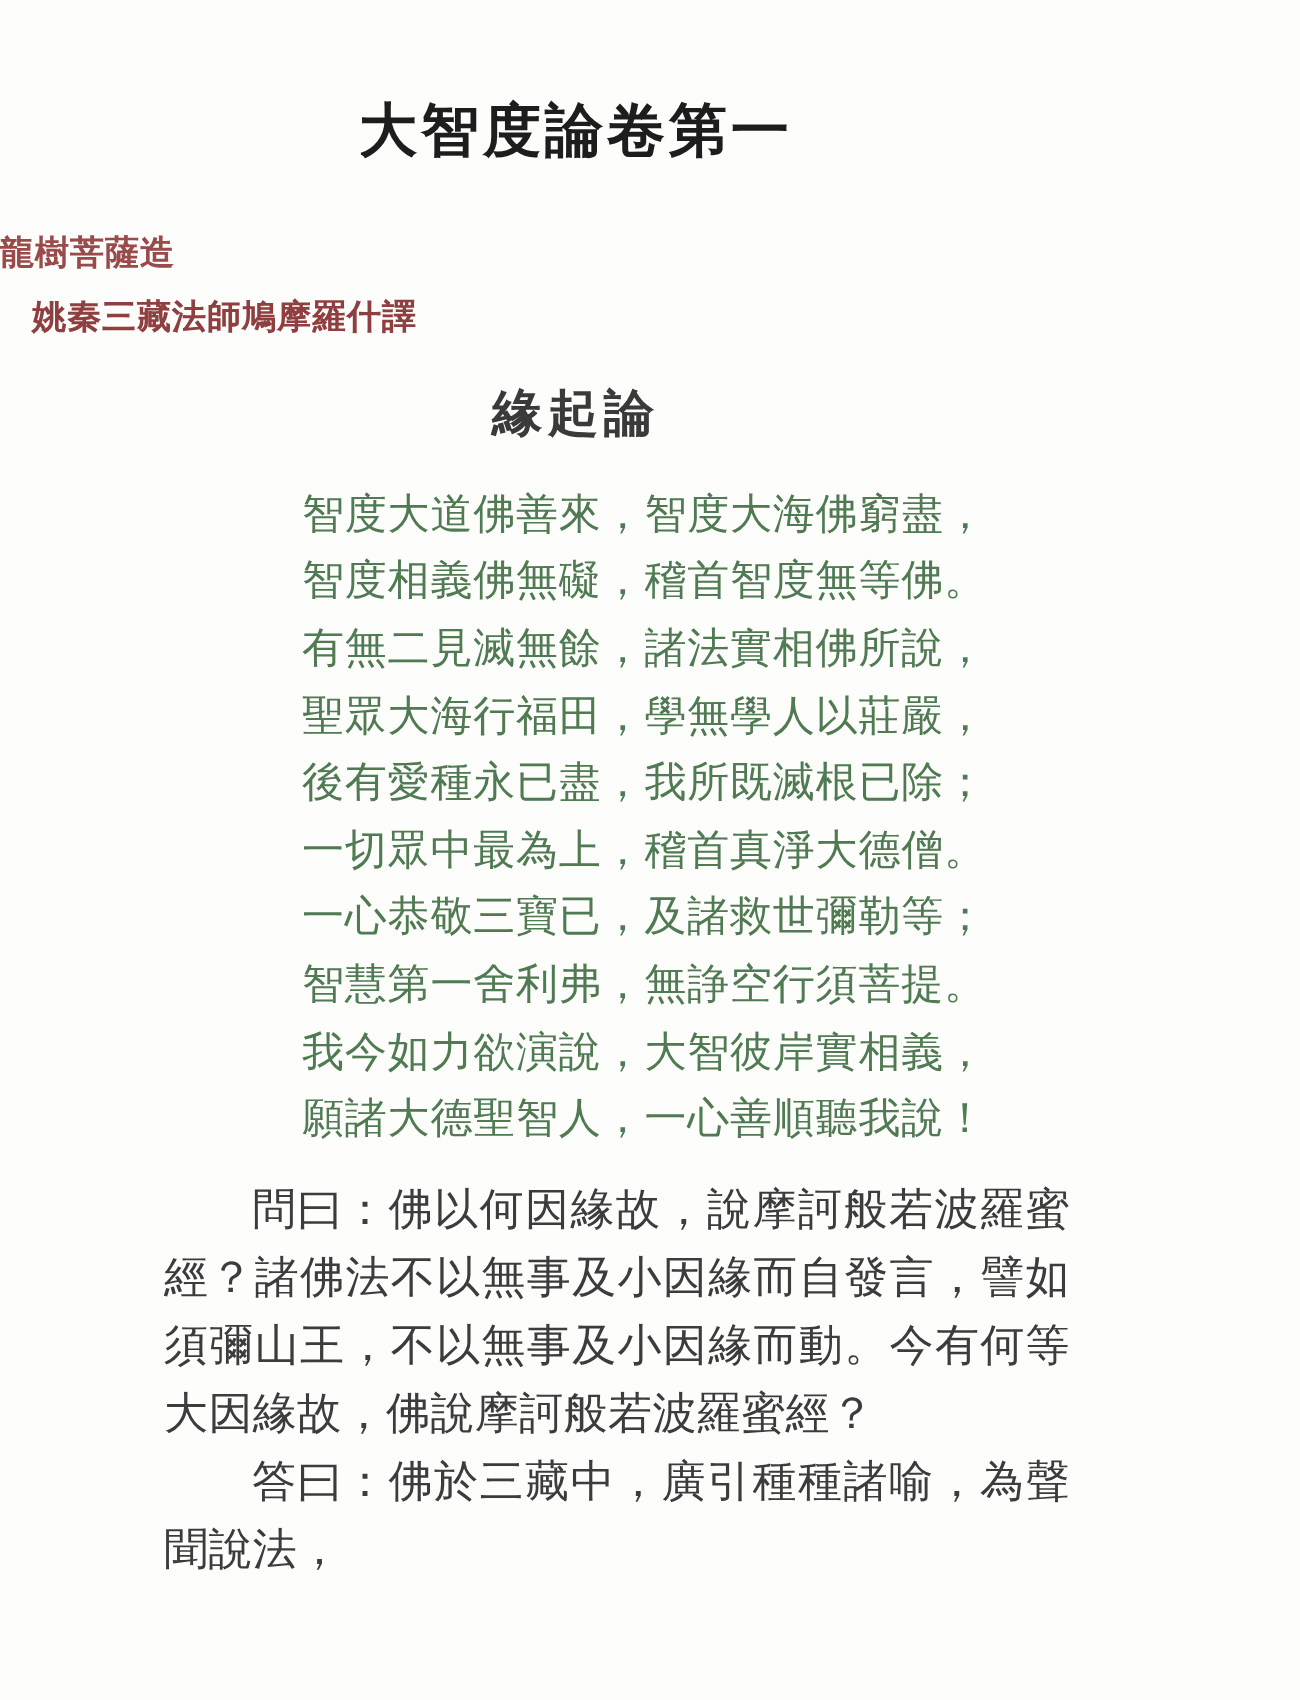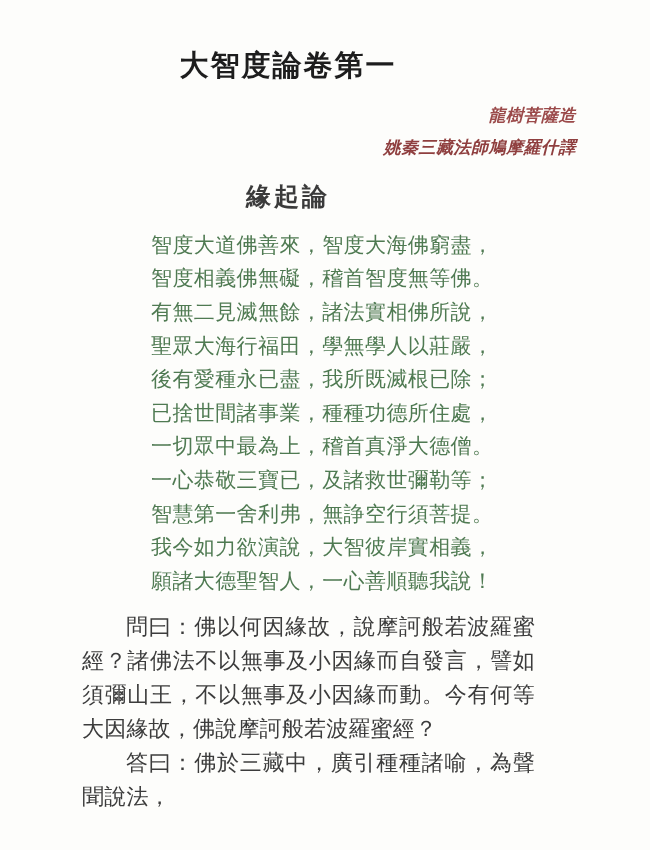--- a/index.html
+++ b/index.html
@@ -31,43 +31,42 @@
     font-size: 29px;
     letter-spacing: 2px;
     color: #1d1d1d;
     margin: 0;
     padding-top: 47px;
     line-height: 1.25;
   }
 
   
   .attrib-block {
-    margin-top: 24px;
-    text-align: right;
-    font-style: italic;
+    margin-top: 36px;
+    text-align: left;
   }
   .attrib-line {
     font-family: "DejaVu Sans", "Liberation Sans", sans-serif;
     font-weight: bold;
     font-size: 17px;
     color: #9b4a4a;
     line-height: 1.0;
     letter-spacing: 0.5px;
     margin: 0;
   }
   .attrib-line.second {
     margin-top: 15px;
     color: #8f3f3f;
     padding-left: 16px;
   }
 
   
   .section-heading {
     text-align: center;
-    font-family: Liberation Sans, sans-serif;
+    font-family: Liberation Mono, monospace;
     font-size: 25px;
     color: #3a3a3a;
     letter-spacing: 3px;
     margin: 0;
     padding-top: 27px;
     line-height: 1.1;
   }
 
   
   .verse-block {
@@ -125,21 +124,20 @@
 
   <h2 class="section-heading">緣起論</h2>
 
   <div class="verse-block">
     <div class="verse-inner">
       <p class="verse-line">智度大道佛善來，智度大海佛窮盡，</p>
       <p class="verse-line">智度相義佛無礙，稽首智度無等佛。</p>
       <p class="verse-line">有無二見滅無餘，諸法實相佛所說，</p>
       <p class="verse-line">聖眾大海行福田，學無學人以莊嚴，</p>
       <p class="verse-line">後有愛種永已盡，我所既滅根已除；</p>
-      <p class="verse-line">已捨世間諸事業，種種功德所住處，</p>
       <p class="verse-line">一切眾中最為上，稽首真淨大德僧。</p>
       <p class="verse-line">一心恭敬三寶已，及諸救世彌勒等；</p>
       <p class="verse-line">智慧第一舍利弗，無諍空行須菩提。</p>
       <p class="verse-line">我今如力欲演說，大智彼岸實相義，</p>
       <p class="verse-line">願諸大德聖智人，一心善順聽我說！</p>
     </div>
   </div>
 
   <div class="prose-block">
     <p class="prose-para">問曰：佛以何因緣故，說摩訶般若波羅蜜經？諸佛法不以無事及小因緣而自發言，譬如須彌山王，不以無事及小因緣而動。今有何等大因緣故，佛說摩訶般若波羅蜜經？</p>

